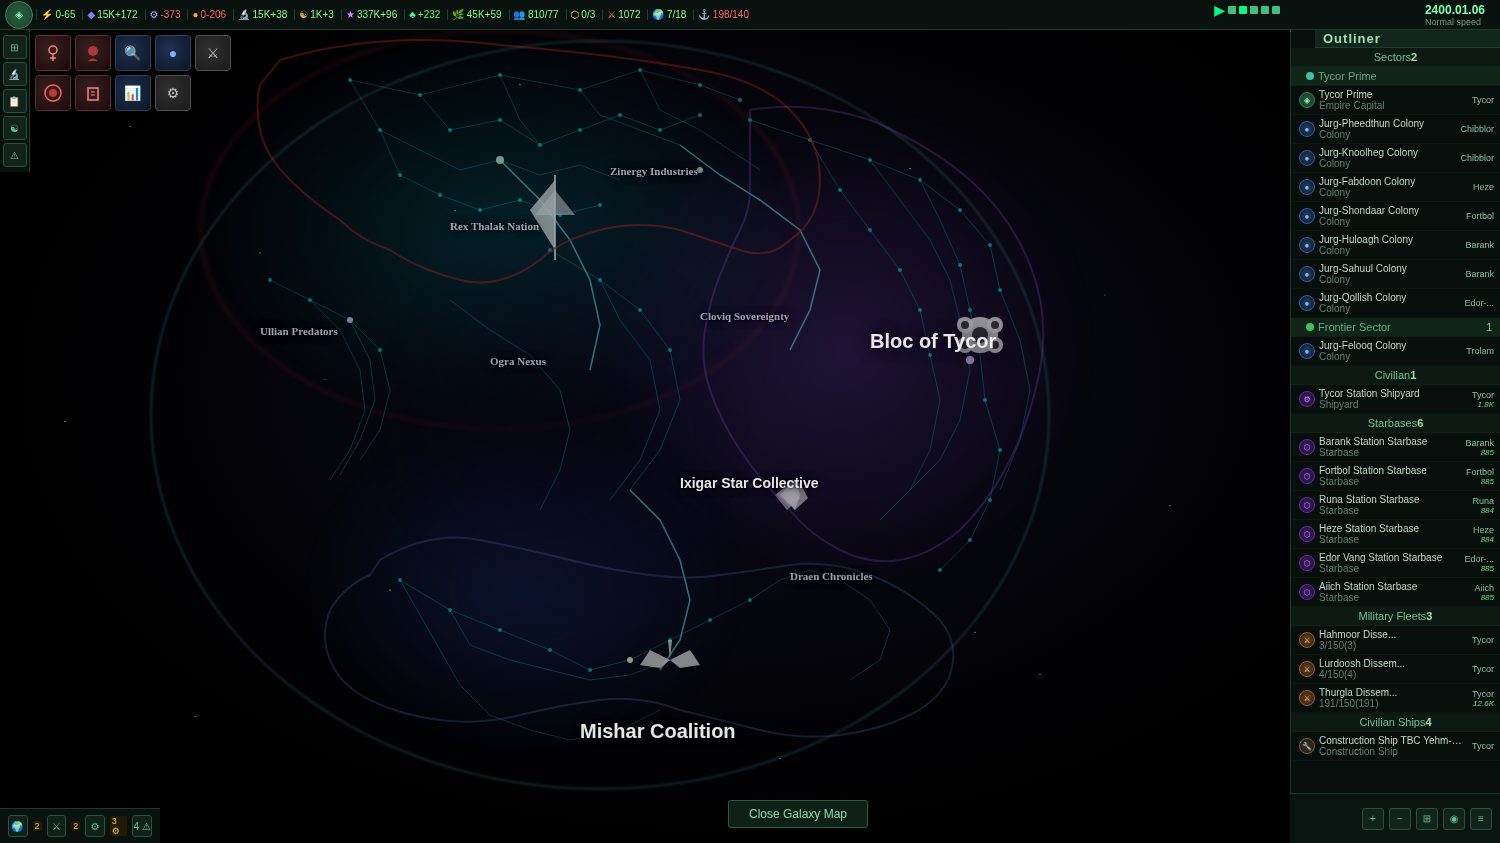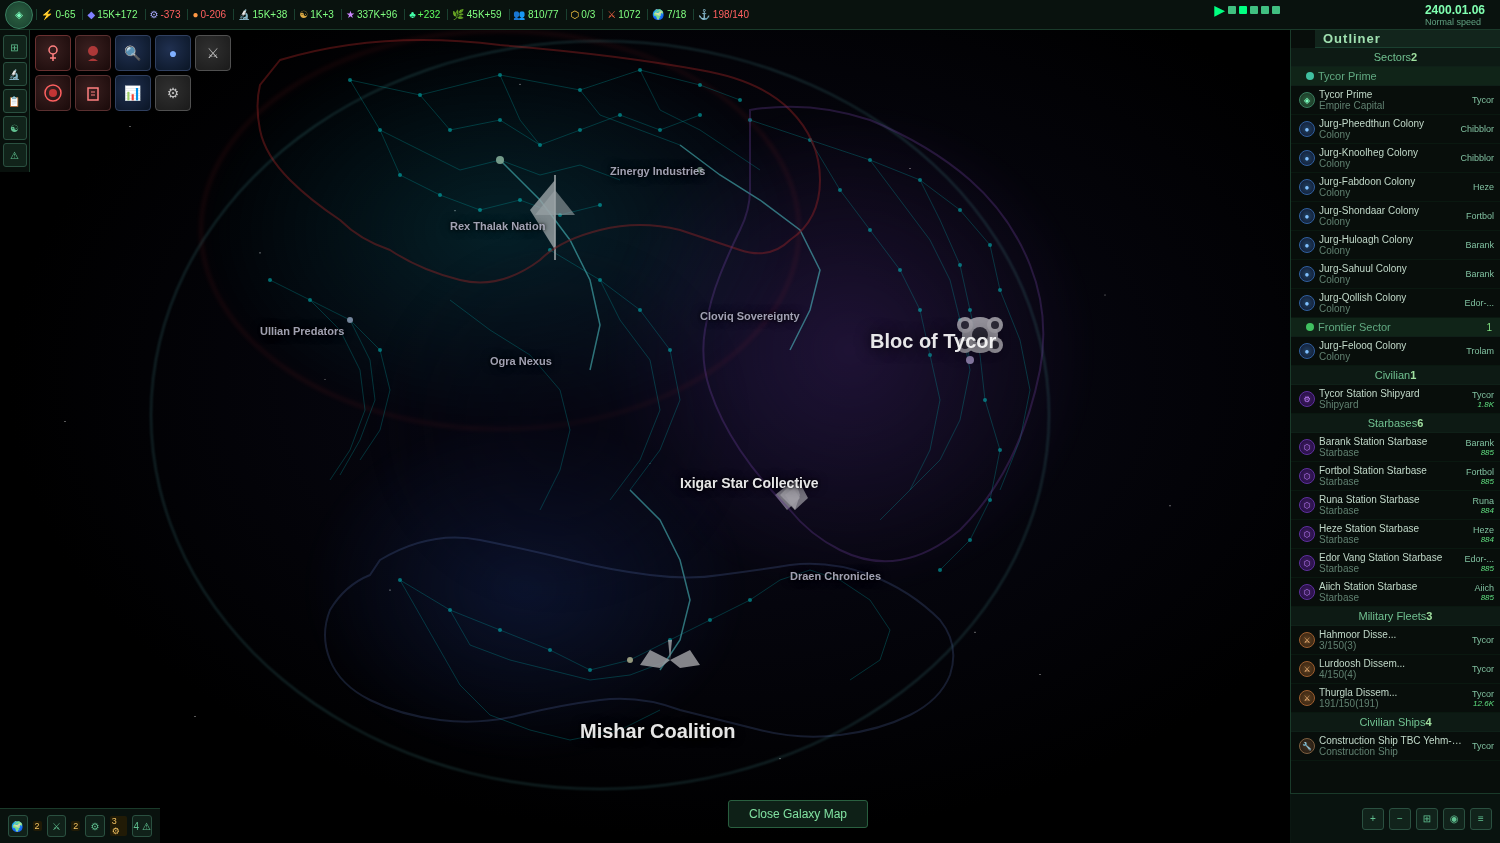--- a/index.html
+++ b/index.html
@@ -104,20 +104,21 @@
       color: rgba(255,255,255,0.9);
       font-size: 16px;
       font-weight: bold;
       text-shadow: 0 0 10px rgba(0,0,0,0.8), 0 0 3px #000;
       pointer-events: none;
       white-space: nowrap;
     }
     .nation-label.small {
       font-size: 11px;
       color: rgba(200,200,220,0.8);
+      font-family: Liberation Serif, serif;
     }
 
     
     #top-hud {
       position: absolute;
       top: 0; left: 0; right: 0;
       height: 30px;
       background: rgba(10,20,15,0.9);
       border-bottom: 1px solid #1a3a2a;
       display: flex;

